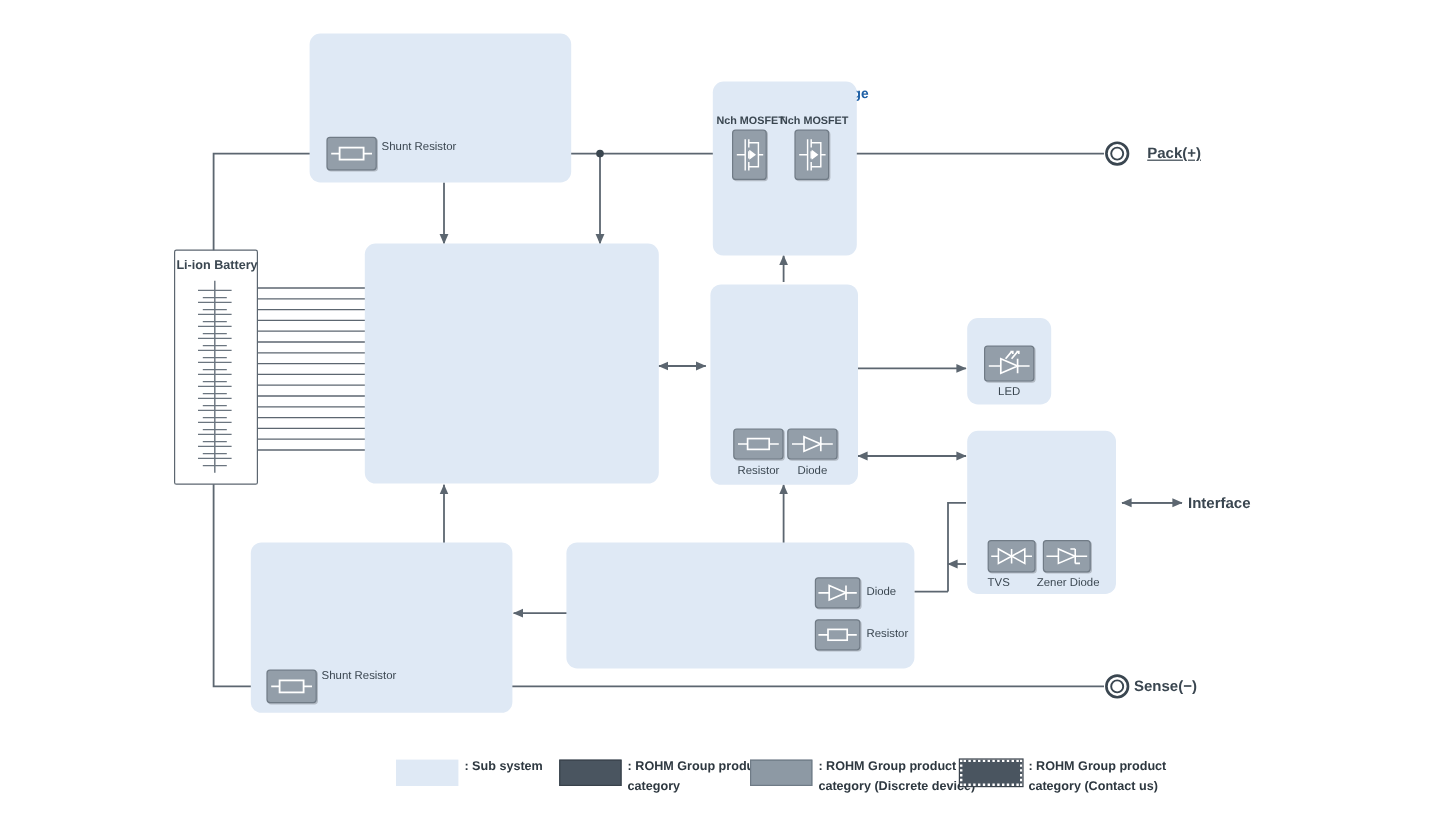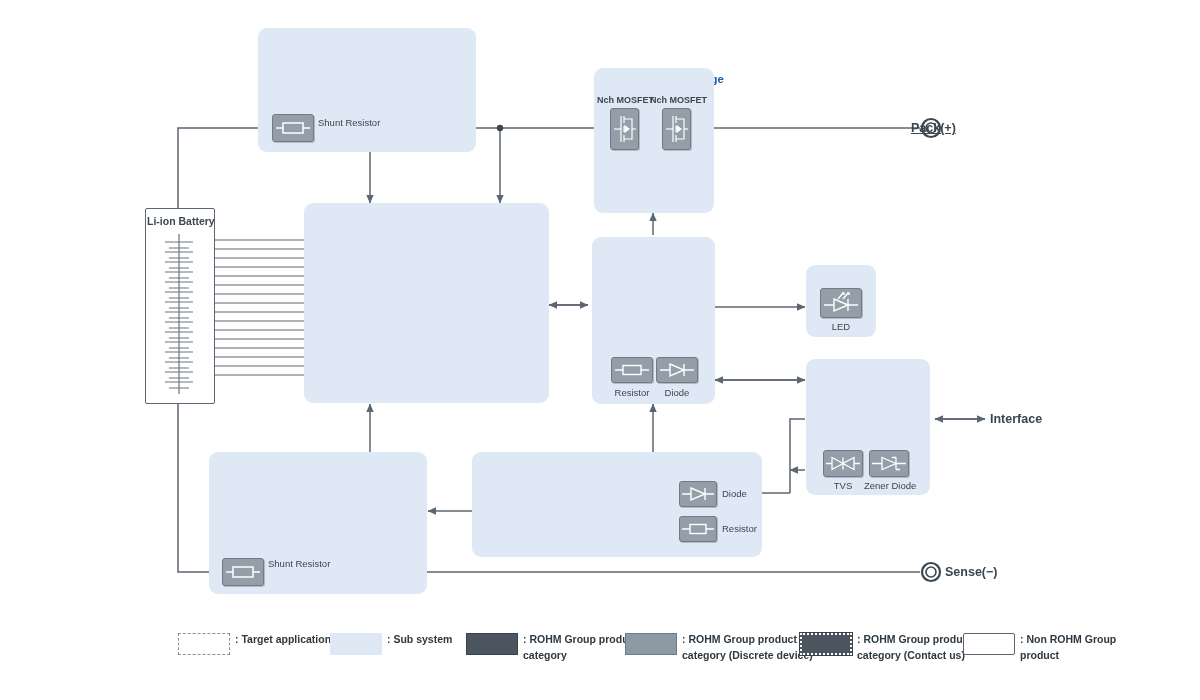--- a/index.html
+++ b/index.html
@@ -281,21 +281,21 @@
   </div>
   <div class="disc" style="left:869px;top:450px;width:40px;height:27px;">
     <svg width="36" height="19" viewBox="0 0 36 19">
       <g stroke="#ffffff" stroke-width="1.3" fill="none">
         <path d="M1,9.5 H11 M25,9.5 H35"></path>
         <path d="M11,3.5 L25,9.5 L11,15.5 z"></path>
         <path d="M25,3.5 V15.5 M25,3.5 h-4 M25,15.5 h4"></path>
       </g>
     </svg>
   </div>
-  <div class="disc-label" style="left:823px;top:480px;width:40px;text-align:center;">TVS</div>
+  <div class="disc-label" style="left:823px;top:480px;width:40px;">TVS</div>
   <div class="disc-label" style="left:864px;top:480px;width:50px;text-align:right;">Zener Diode</div>
 
   <div class="panel" style="left:209px;top:452px;width:218px;height:142px;"></div>
   <div class="panel-title" style="left:218px;top:461px;">Current Sense</div>
   <div class="box dark" style="left:224px;top:480px;width:90px;height:33px;font-size:13px;">Coulomb
 Counter</div>
   <div class="box white" style="left:320px;top:480px;width:90px;height:33px;font-size:12.5px;">Current
 Sensor</div>
   <div class="box dotted" style="left:224px;top:515px;width:90px;height:33px;font-size:12.5px;">Current
 Sense Amp</div>
@@ -332,48 +332,39 @@
     <svg width="34" height="18" viewBox="0 0 34 18">
       <g stroke="#ffffff" stroke-width="1.4" fill="none">
         <path d="M1,9 H9 M25,9 H33"></path>
           <rect x="9" y="4.5" width="16" height="9"></rect>
       </g>
     </svg>
   </div>
   <div class="disc-label" style="left:722px;top:488px;">Diode</div>
   <div class="disc-label" style="left:722px;top:523px;">Resistor</div>
 
-  <div class="term-label" style="left:911px;top:121px;text-decoration:underline;">Pack(+)</div>
+  <div class="term-label" style="left:956px;top:121px;text-decoration:underline;">Pack(+)</div>
   <div class="term-label" style="left:945px;top:565px;">Sense(−)</div>
   <div class="term-label" style="left:990px;top:412px;">Interface</div>
 
   <div id="legend">
-    <div class="lg" style="left:178px;top:4px;">
-      <div class="sw sw-dash"></div>
-      <div class="lg-text">: Target application</div>
-    </div>
     <div class="lg" style="left:330px;top:4px;">
       <div class="sw sw-sub"></div>
       <div class="lg-text">: Sub system</div>
     </div>
     <div class="lg" style="left:466px;top:4px;">
       <div class="sw sw-dark"></div>
       <div class="lg-text">: ROHM Group product
    category</div>
     </div>
     <div class="lg" style="left:625px;top:4px;">
       <div class="sw sw-grey"></div>
       <div class="lg-text">: ROHM Group product
    category (Discrete device)</div>
     </div>
     <div class="lg" style="left:800px;top:4px;">
       <div class="sw sw-dot"></div>
       <div class="lg-text">: ROHM Group product
    category (Contact us)</div>
     </div>
-    <div class="lg" style="left:963px;top:4px;">
-      <div class="sw sw-white"></div>
-      <div class="lg-text">: Non ROHM Group
-   product</div>
-    </div>
   </div>
 
 </div>
 
 </body></html>

